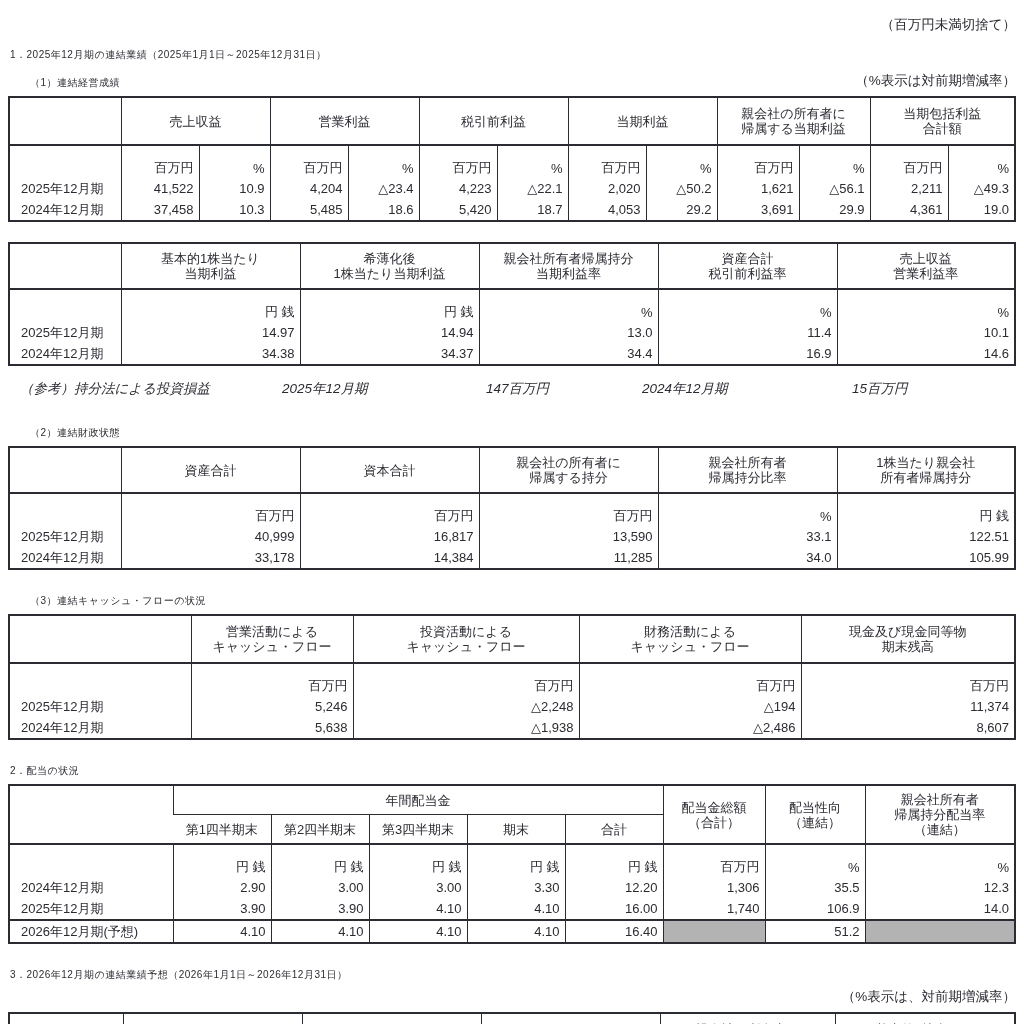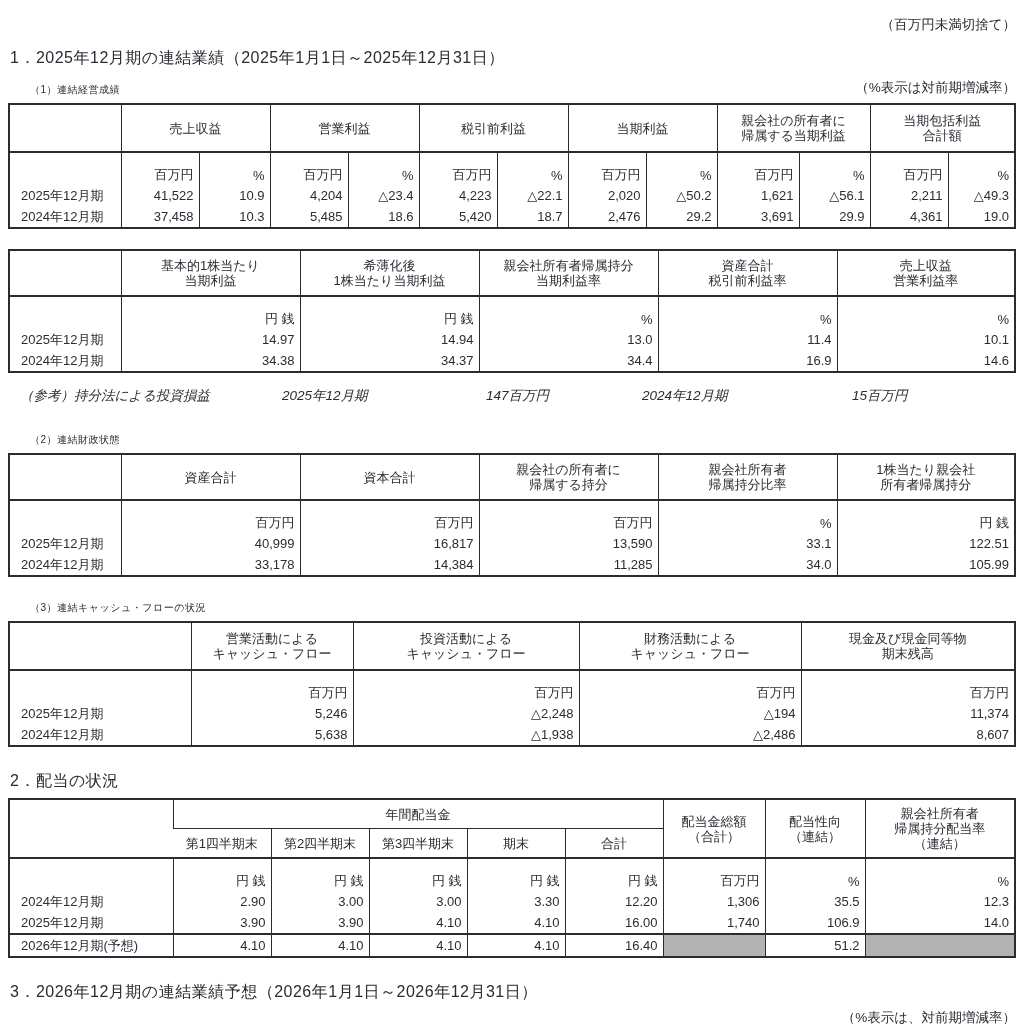--- a/index.html
+++ b/index.html
@@ -4,21 +4,21 @@
 <style>
   html,body{margin:0;padding:0;background:#ffffff;}
   body{
     width:1024px;height:1024px;
     font-family:"Liberation Sans","DejaVu Sans",sans-serif;
     color:#2b2b33;font-size:13px;
     -webkit-font-smoothing:antialiased;
   }
   .wrap{padding:8px 8px 0 8px;width:1008px;}
   .note-right{text-align:right;font-size:13.5px;margin-top:8px;}
-  .h-main{font-size:16px;margin-top:14px;padding-left:2px;letter-spacing:.5px;}
+  .h-main{font-size:10px;margin-top:14px;padding-left:2px;letter-spacing:.5px;}
   .sub-row{display:flex;justify-content:space-between;align-items:flex-end;margin-top:10px;}
   .h-sub{font-size:10px;padding-left:22px;letter-spacing:.5px;}
   .note{font-size:13.5px;}
   table{border-collapse:collapse;table-layout:fixed;width:1008px;margin-top:6px;border-radius:8px;}
   table.fin{border:2px solid #2b2b33;}
   th,td{border-left:1px solid #2b2b33;padding:0 5px;font-weight:normal;overflow:hidden;}
   th:first-child,td:first-child{border-left:none;}
   thead{border-bottom:2px solid #2b2b33;}
   thead th{
     text-align:center;vertical-align:middle;white-space:pre-line;
@@ -122,21 +122,21 @@
         <td class="num">△49.3</td>
       </tr>
       <tr>
         <td class="rowlabel">2024年12月期</td>
         <td class="num">37,458</td>
         <td class="num">10.3</td>
         <td class="num">5,485</td>
         <td class="num">18.6</td>
         <td class="num">5,420</td>
         <td class="num">18.7</td>
-        <td class="num">2,476</td>
+        <td class="num">4,053</td>
         <td class="num">29.2</td>
         <td class="num">3,691</td>
         <td class="num">29.9</td>
         <td class="num">4,361</td>
         <td class="num">19.0</td>
       </tr>
     </tbody>
   </table>
 
   <table class="fin t2 mt20">

